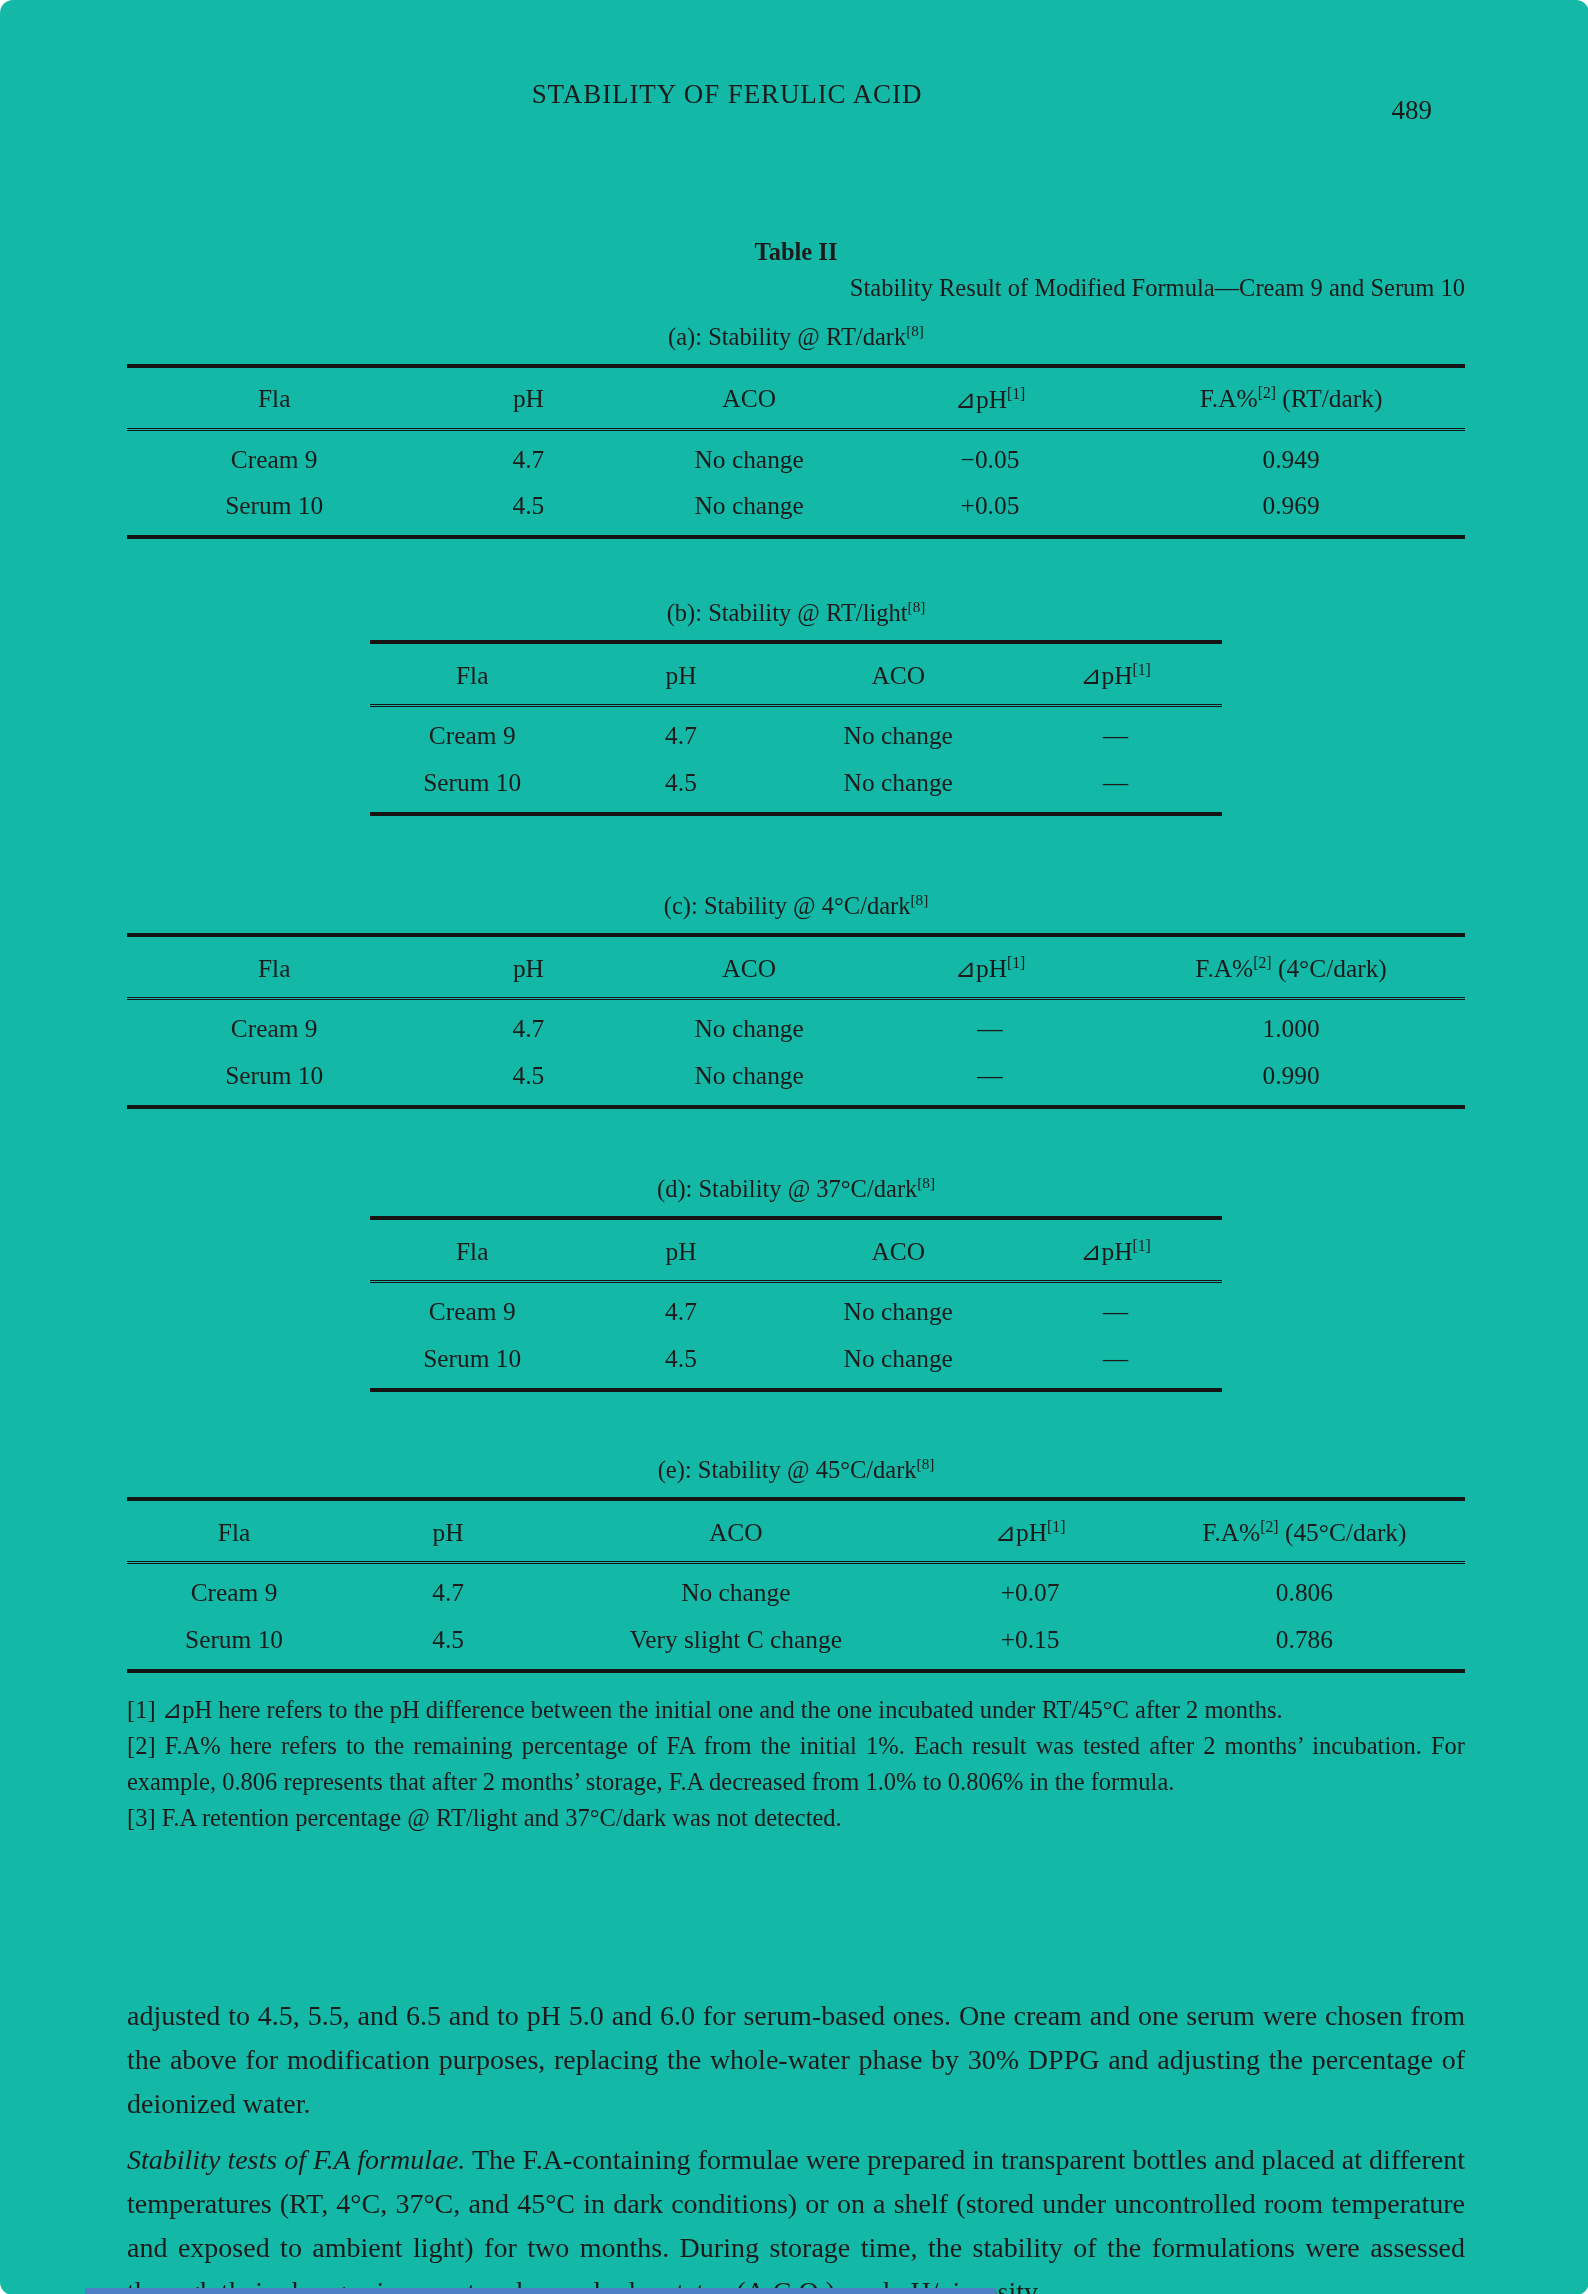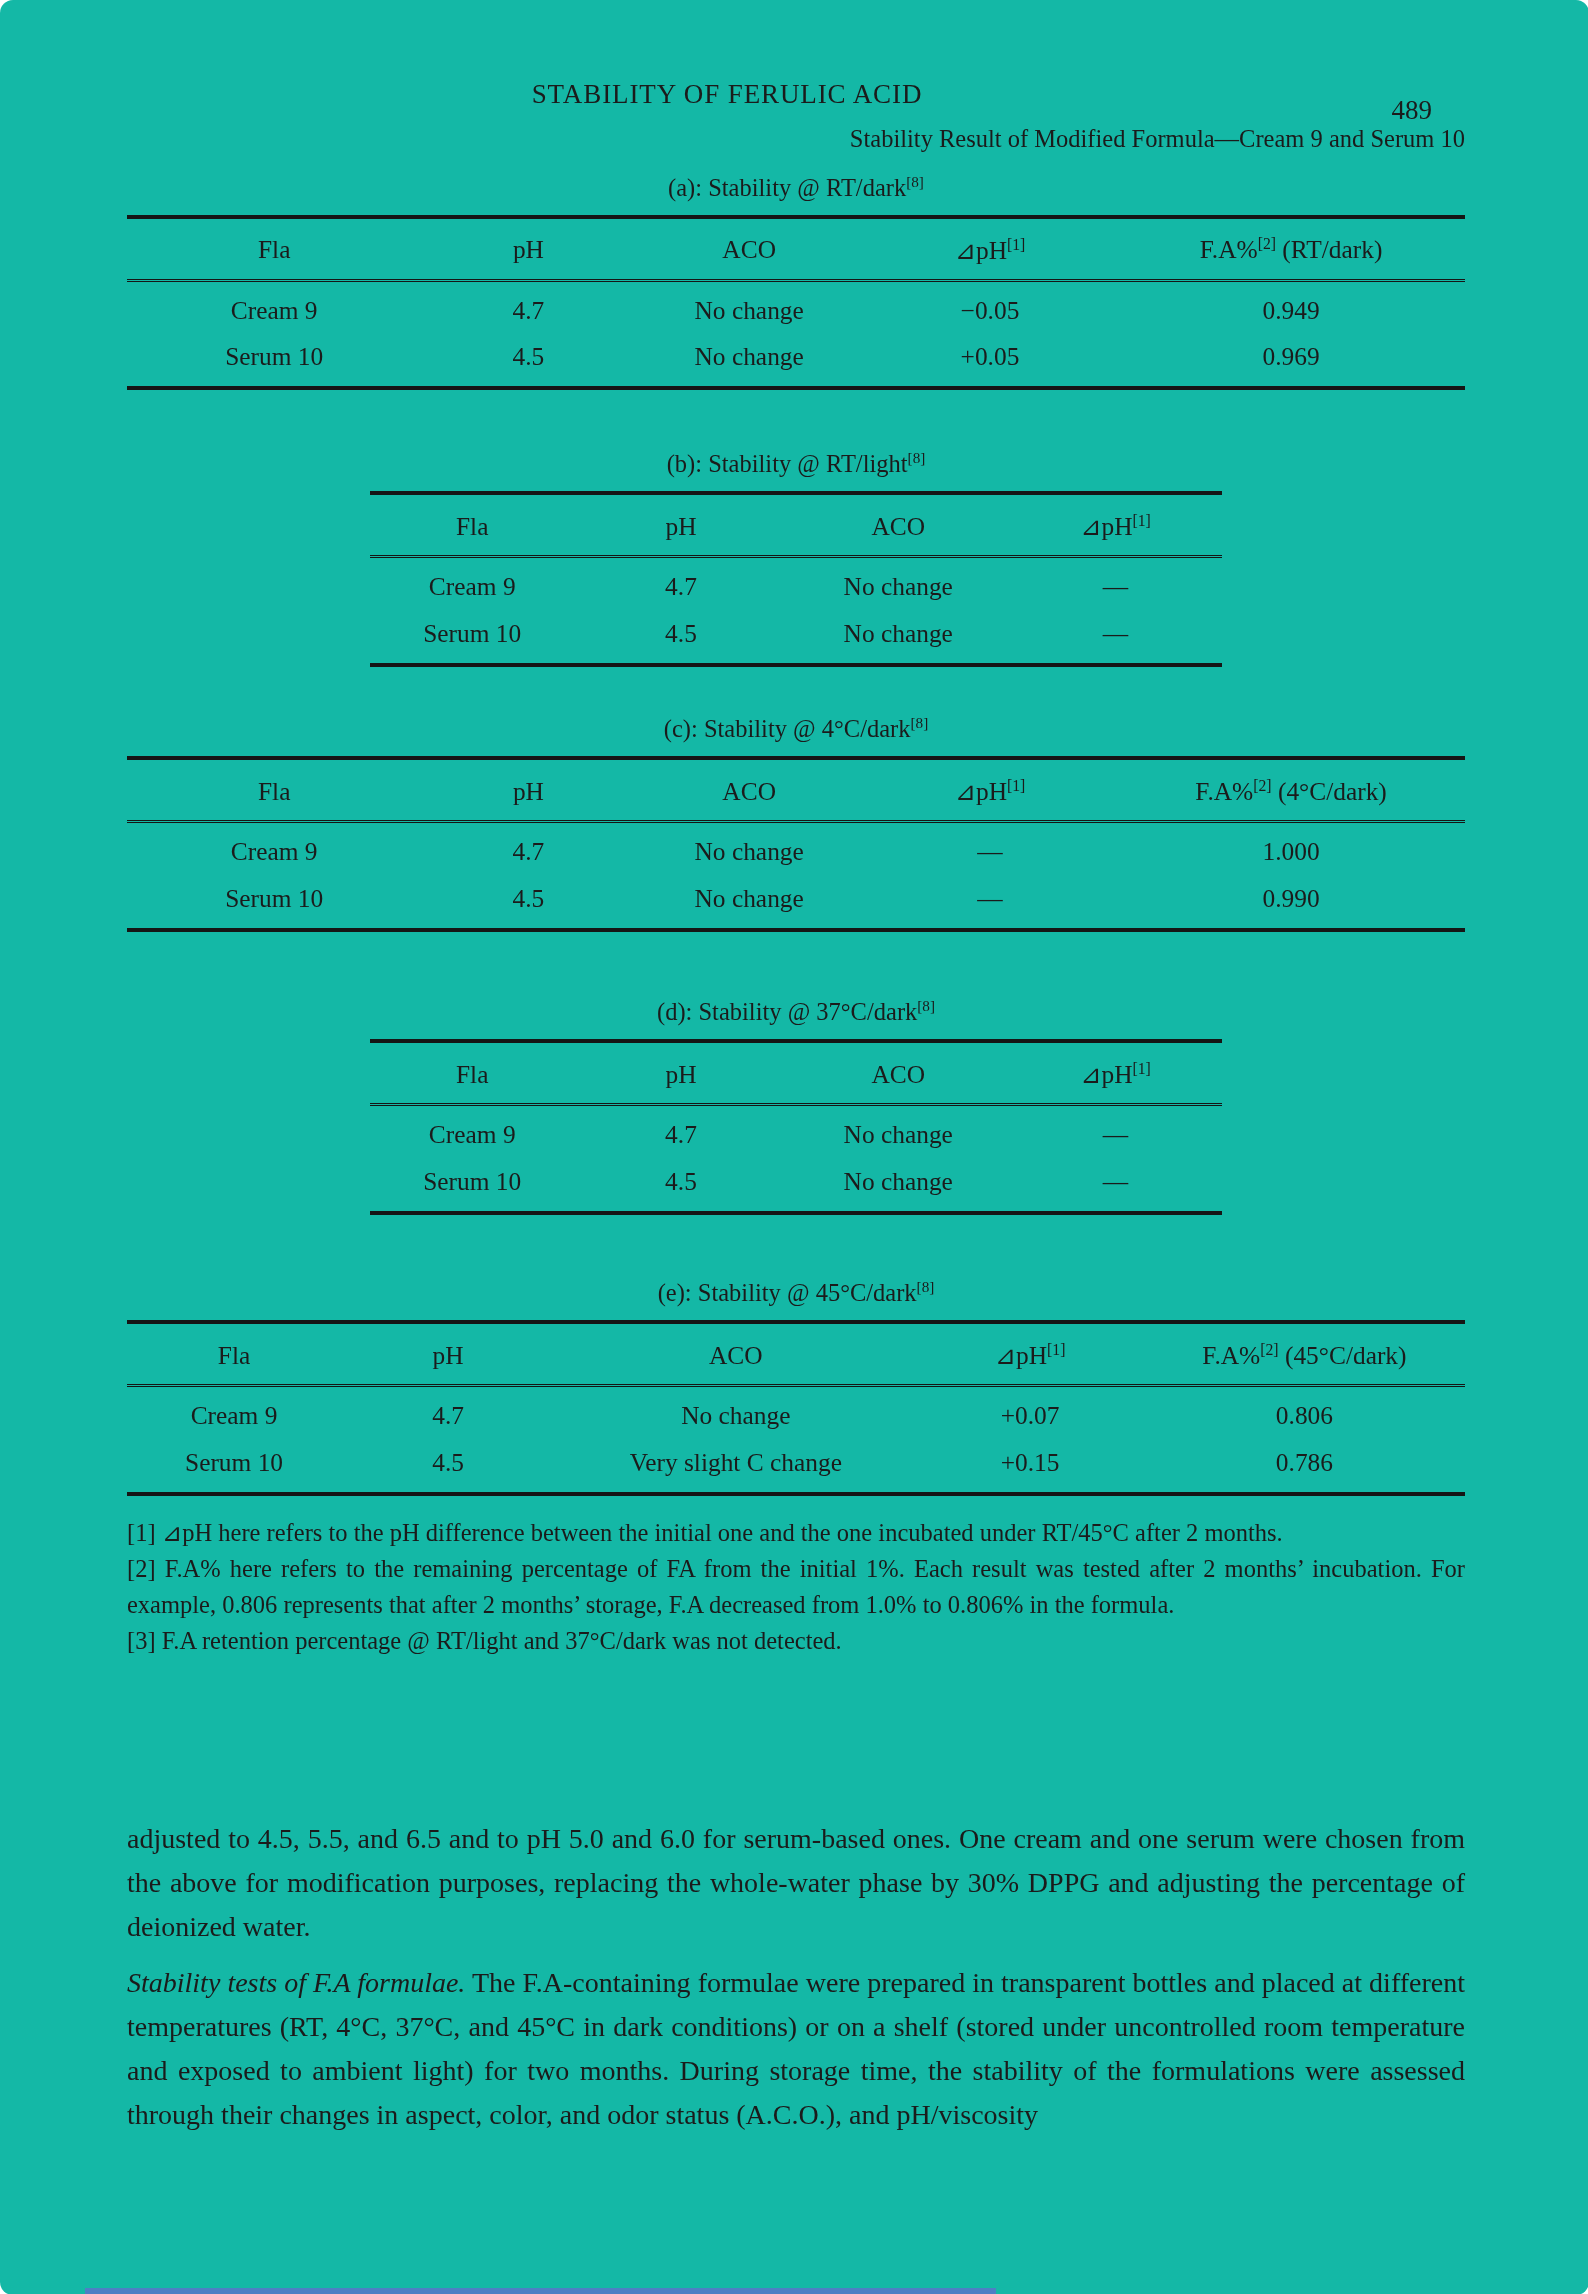--- a/index.html
+++ b/index.html
@@ -77,21 +77,21 @@
     padding:16px 3.8px 14px 3.8px;
     border-bottom:3.8px double #151515;
   }
   table.tbl td{
     text-align:center;
     padding:9.4px 3.8px 8.5px 3.8px;
   }
   table.tbl tbody tr:first-child td{padding-top:14px;}
   table.tbl tbody tr:last-child td{padding-bottom:15px;}
   .gap-b{margin-top:60px;}
-  .gap-c{margin-top:48px;}
+  .gap-c{margin-top:76px;}
   .gap-d{margin-top:66px;}
   .gap-e{margin-top:64px;}
   
   .footnotes{
     margin-top:19px;
     font-size:24.5px;
     line-height:36px;
     text-align:justify;
   }
   .footnotes p{margin:0;}
@@ -119,20 +119,21 @@
 <body>
 
 <div class="page">
   <div class="content">
 
     <div class="running-head-row">
       <div class="running-head">STABILITY OF FERULIC ACID</div>
       <div class="page-number">489</div>
     </div>
 
+    <div class="tbl-title">Table II</div>
     <div class="tbl-subtitle">Stability Result of Modified Formula—Cream 9 and Serum 10</div>
 
     <div class="sec-caption first">
       <span>(a): Stability @ RT/dark</span><sup>[8]</sup>
     </div>
     <table class="tbl wide">
       <colgroup>
           <col style="width:22%">
           <col style="width:16%">
           <col style="width:17%">

